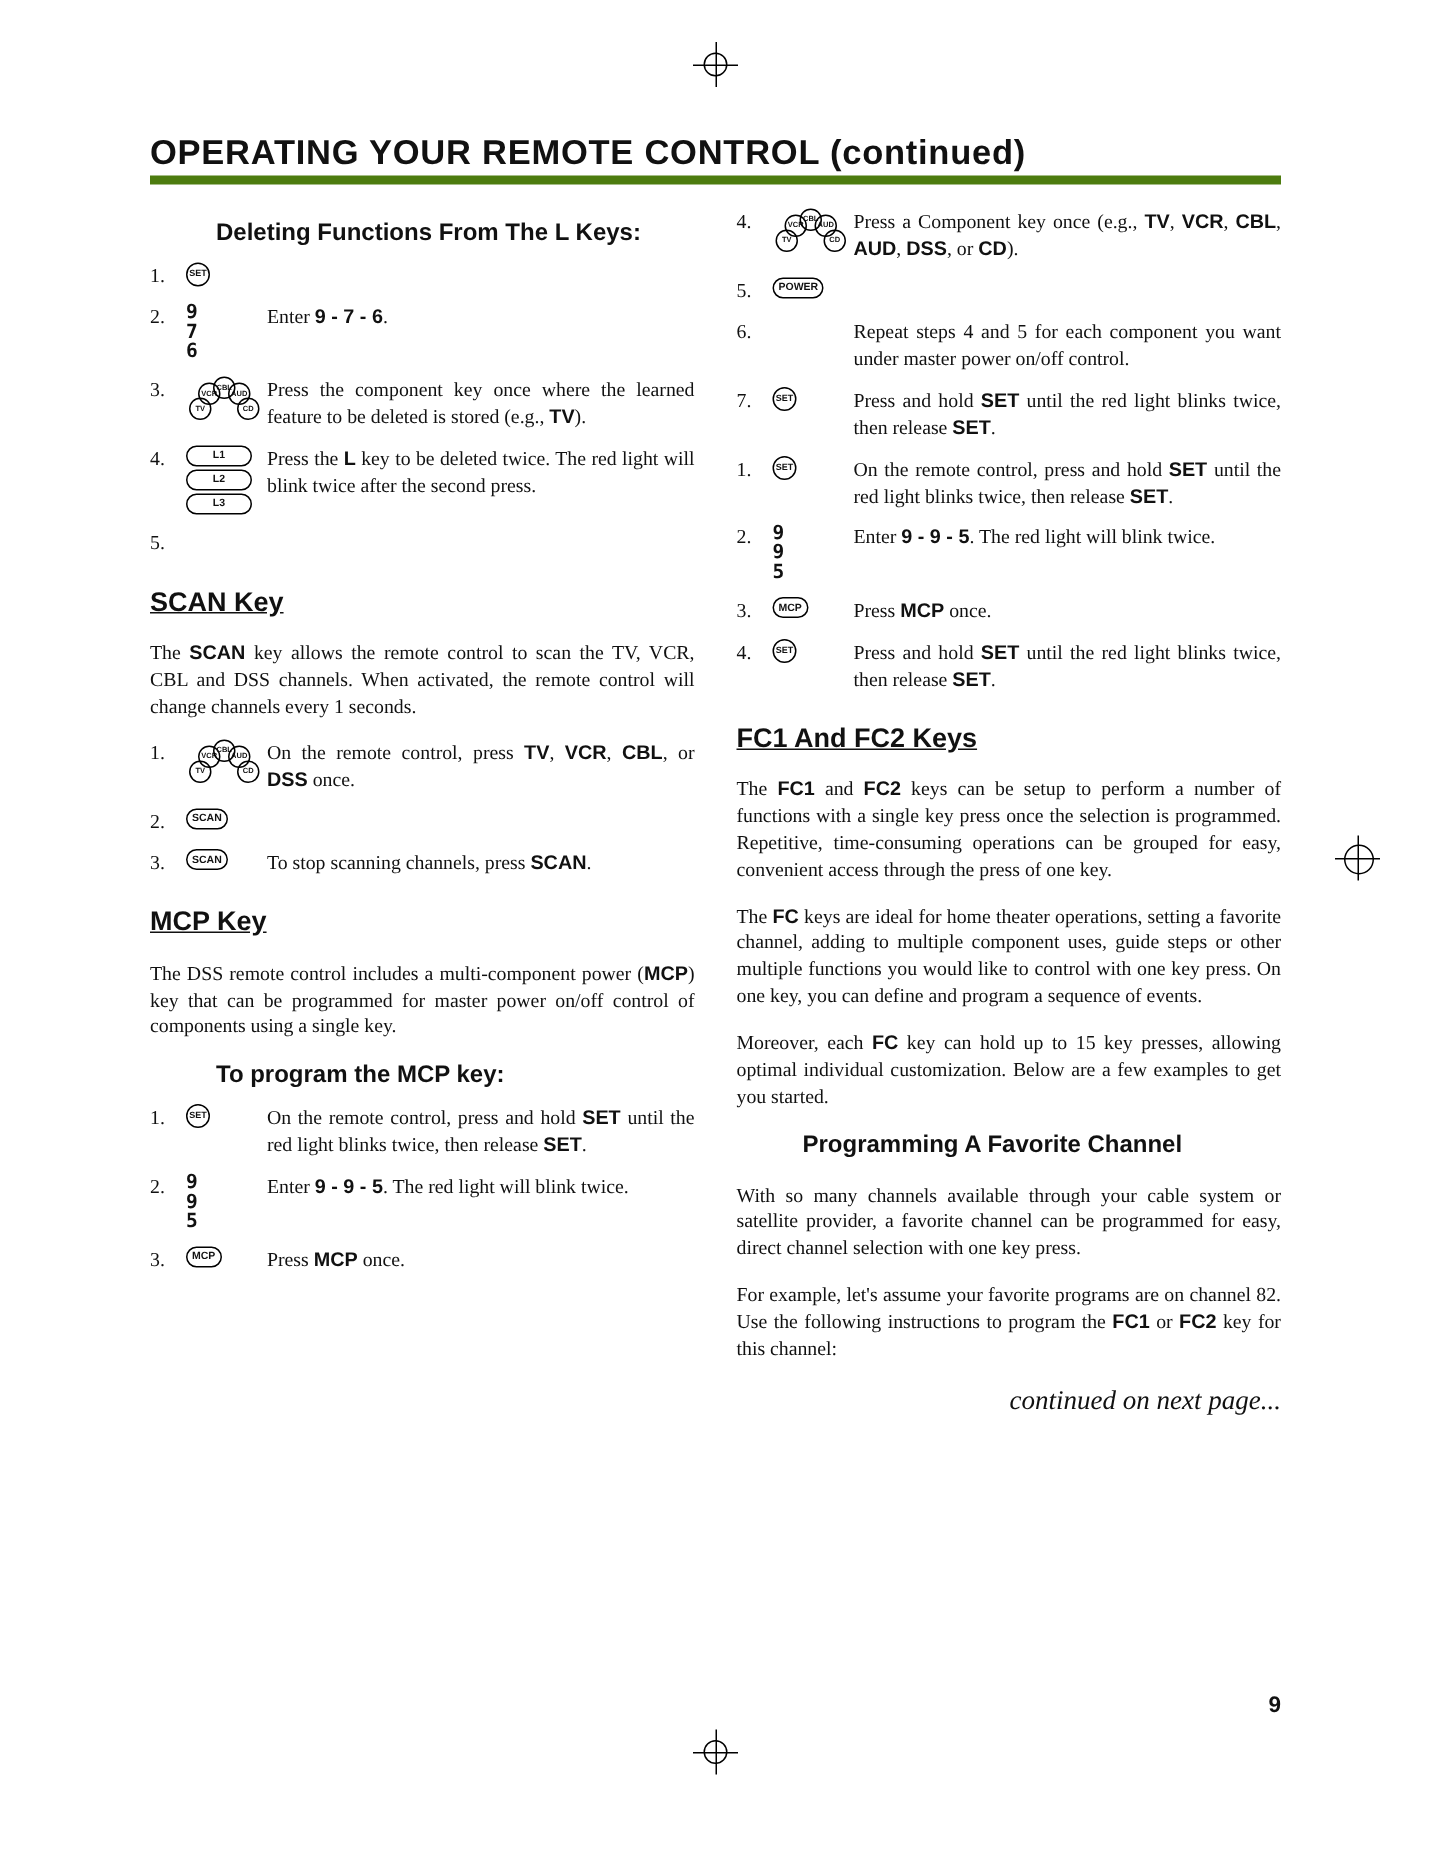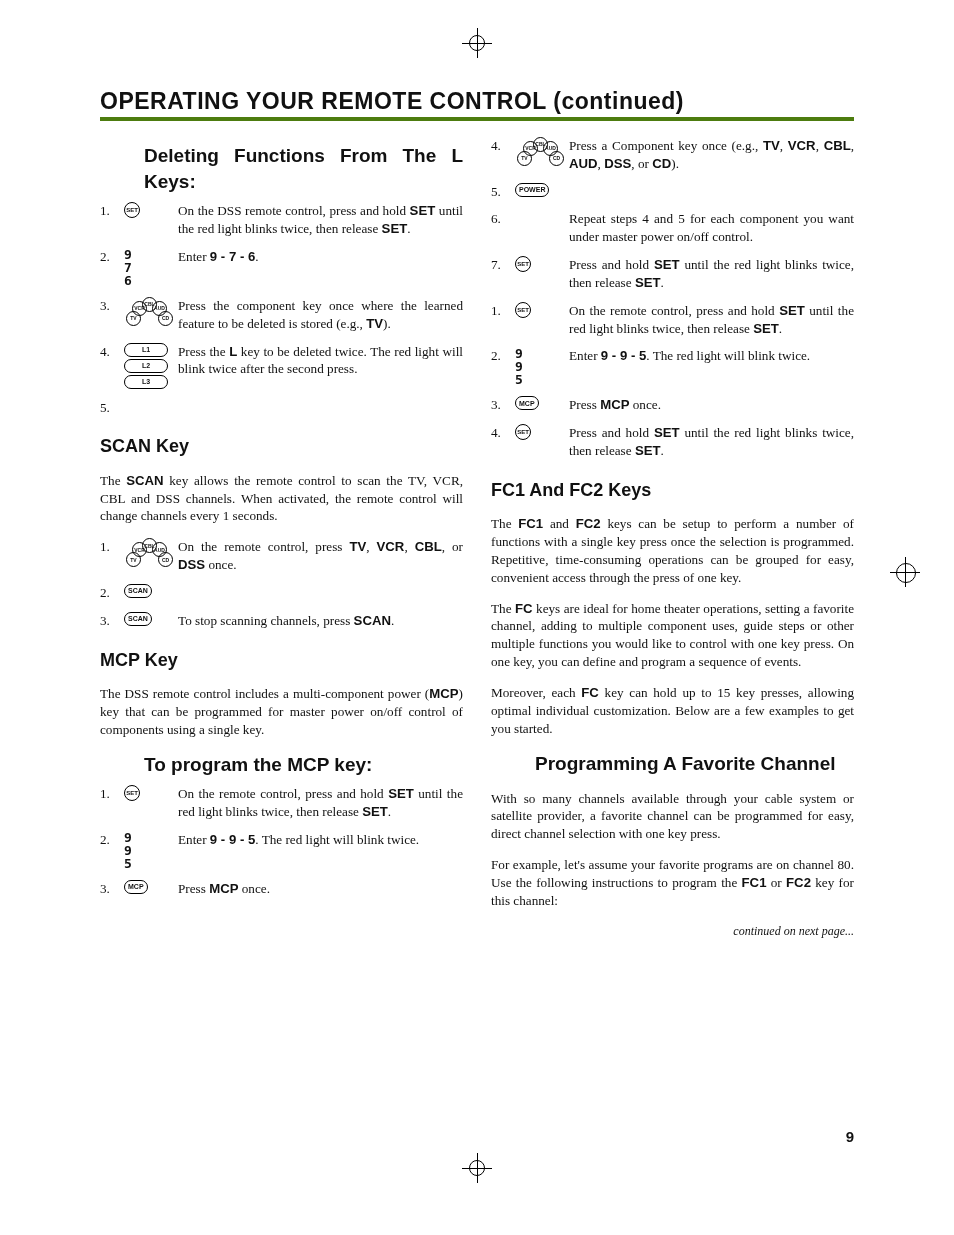--- a/index.html
+++ b/index.html
@@ -14,47 +14,48 @@
     height: 1235px;
     position: relative;
     box-sizing: border-box;
     padding: 88px 100px 60px 100px;
   }
   .title {
     font-family: "Arial Narrow", Arial, sans-serif;
     font-weight: 700;
     font-size: 23px;
     letter-spacing: 0.5px;
-    border-bottom: 4px solid #4d7c0f;
+    border-bottom: 6px solid #4d7c0f;
     padding-bottom: 2px;
     margin: 0 0 10px 0;
   }
   .cols {
     display: flex;
     gap: 28px;
   }
   .col {
     flex: 1;
     min-width: 0;
     font-size: 13.2px;
     line-height: 1.35;
     text-align: justify;
   }
   .subhead {
     font-family: "Arial Narrow", Arial, sans-serif;
     font-weight: 700;
-    font-size: 19px;
+    font-size: 16px;
     margin: 12px 0 8px 0;
     padding-left: 44px;
   }
   .section-head {
     font-family: "Arial Narrow", Arial, sans-serif;
     font-weight: 700;
     font-size: 18px;
     margin: 18px 0 8px 0;
+    text-decoration: underline;
   }
   .step {
     display: flex;
     align-items: flex-start;
     margin: 6px 0 10px 0;
     gap: 10px;
   }
   .step-num {
     width: 14px;
     flex: 0 0 auto;
@@ -97,21 +98,21 @@
     font-family: monospace;
     font-size: 13px;
     font-weight: 700;
     line-height: 1;
     white-space: pre;
     letter-spacing: -1px;
   }
   .continued {
     font-style: italic;
     text-align: right;
-    font-size: 12px;
+    font-size: 18px;
     margin-top: 6px;
   }
   .page-num {
     position: absolute;
     right: 100px;
     bottom: 90px;
     font-family: "Arial Narrow", Arial, sans-serif;
     font-weight: 700;
     font-size: 15px;
   }
@@ -207,23 +208,20 @@
 
     <div class="col">
 
       <div class="subhead">Deleting Functions From The L Keys:</div>
 
       <div class="step">
         <div class="step-num">1.</div>
         <div class="step-icon">
             <span class="key key-round">SET</span>
           </div>
-        <div class="step-text">
-          <span>On the DSS remote control, press and hold </span><span class="bold">SET</span><span> until the red light blinks twice, then release </span><span class="bold">SET</span><span>.</span>
-        </div>
       </div>
 
       <div class="step">
         <div class="step-num">2.</div>
         <div class="step-icon">
             <span class="digit-seg">9
 7
 6</span>
           </div>
         <div class="step-text">
@@ -438,21 +436,21 @@
 
       <p>
         <span>Moreover, each </span><span class="bold">FC</span><span> key can hold up to 15 key presses, allowing optimal individual customization. Below are a few examples to get you started.</span>
       </p>
 
       <div class="subhead">Programming A Favorite Channel</div>
 
       <p>With so many channels available through your cable system or satellite provider, a favorite channel can be programmed for easy, direct channel selection with one key press.</p>
 
       <p>
-        <span>For example, let's assume your favorite programs are on channel 80. Use the following instructions to program the </span><span class="bold">FC1</span><span> or </span><span class="bold">FC2</span><span> key for  this channel:</span>
+        <span>For example, let's assume your favorite programs are on channel 82. Use the following instructions to program the </span><span class="bold">FC1</span><span> or </span><span class="bold">FC2</span><span> key for  this channel:</span>
       </p>
 
       <div class="continued">continued on next page...</div>
 
     </div>
   </div>
 
   <div class="page-num">9</div>
 </div>
 

